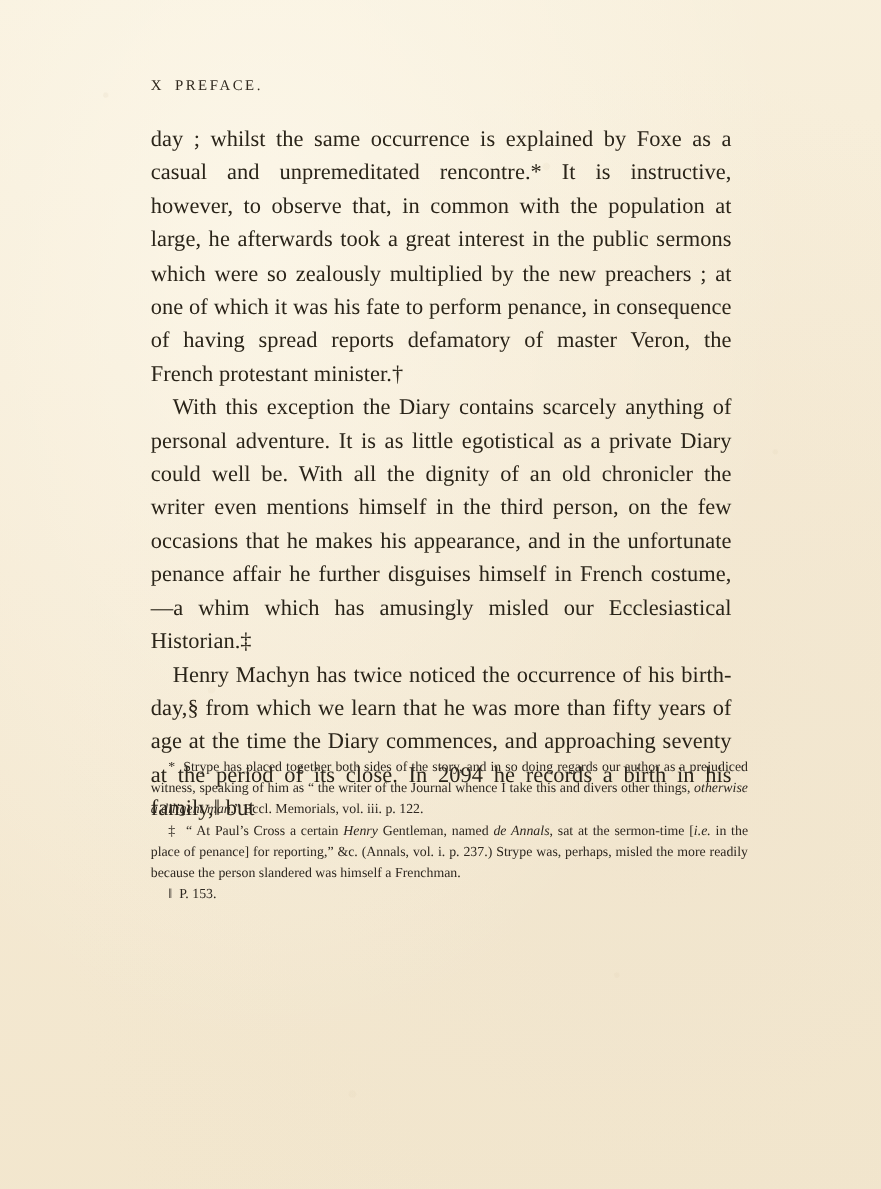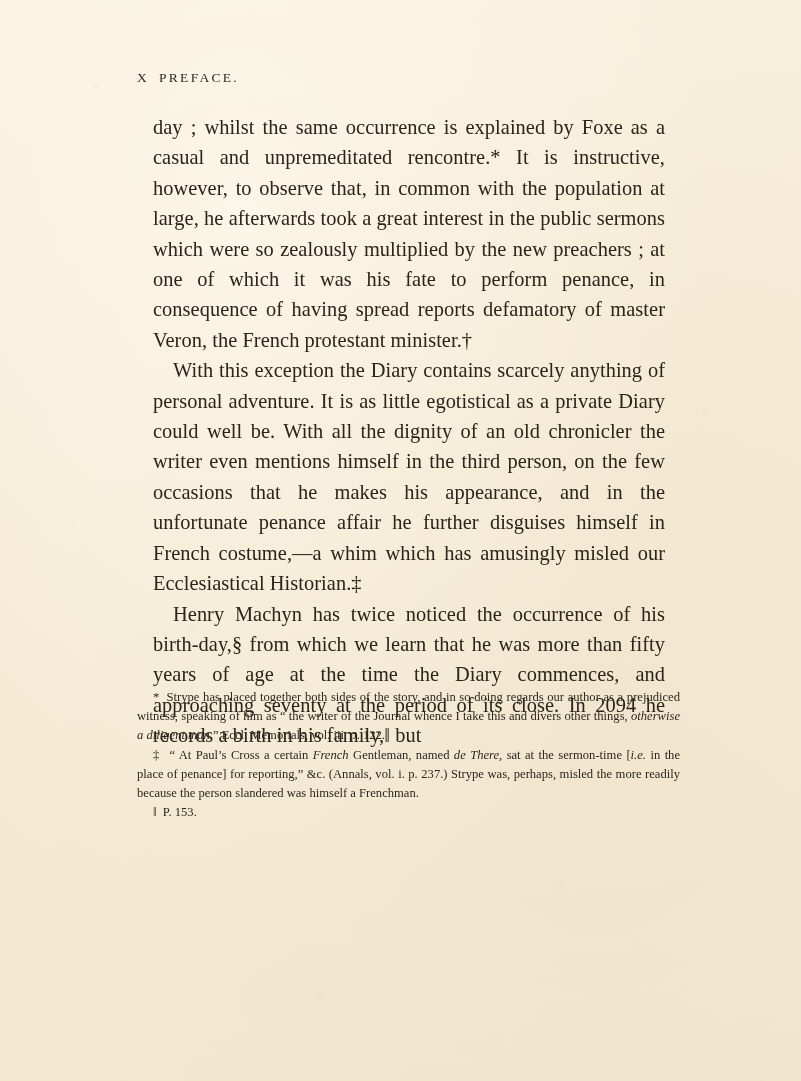--- a/index.html
+++ b/index.html
@@ -73,21 +73,20 @@
     padding-left: 22px;
   }
 
   
   .body-block {
     font-size: 20.4px;
     line-height: 30.4px;
     text-align: justify;
     color: #2a2419;
     letter-spacing: .05px;
-    margin-left: 16px;
   }
   .body-block p {
     margin: 0;
     text-indent: 0;
   }
   .body-block p.indent {
     text-indent: 20px;
   }
 
   
@@ -137,17 +136,17 @@
     <div class="body-block">
       <p>day ; whilst the same occurrence is explained by Foxe as a casual and unpremeditated rencontre.*  It is instructive, however, to observe that, in common with the population at large, he afterwards took a great interest in the public sermons which were so zealously multiplied by the new preachers ; at one of which it was his fate to perform penance, in consequence of having spread reports defamatory of master Veron, the French protestant minister.†</p>
       <p class="indent">With this exception the Diary contains scarcely anything of personal adventure.  It is as little egotistical as a private Diary could well be.  With all the dignity of an old chronicler the writer even mentions himself in the third person, on the few occasions that he makes his appearance, and in the unfortunate penance affair he further disguises himself in French costume,—a whim which has amusingly misled our Ecclesiastical Historian.‡</p>
       <p class="indent">Henry Machyn has twice noticed the occurrence of his birth-day,§ from which we learn that he was more than fifty years of age at the time the Diary commences, and approaching seventy at the period of its close.  In 2094 he records a birth in his family,‖ but</p>
     </div>
 
   </div>
 
   <div class="footnotes">
     <p class="fn"><span class="mark">*</span>&nbsp; Strype has placed together both sides of the story, and in so doing regards our author as a prejudiced witness, speaking of him as “ the writer of the Journal whence I take this and divers other things, <i>otherwise a diligent man.</i>”  Eccl. Memorials, vol. iii. p. 122.</p>
-    <p class="fn fn-gap"><span class="mark">‡</span>&nbsp; “ At Paul’s Cross a certain <i>French</i> Gentleman, named <i>de There</i>, sat at the sermon-time [<i>i.e.</i> in the place of penance] for reporting,” &amp;c. (Annals, vol. i. p. 237.)  Strype was, perhaps, misled the more readily because the person slandered was himself a Frenchman.</p>
+    <p class="fn fn-gap"><span class="mark">‡</span>&nbsp; “ At Paul’s Cross a certain <i>Henry</i> Gentleman, named <i>de Annals</i>, sat at the sermon-time [<i>i.e.</i> in the place of penance] for reporting,” &amp;c. (Annals, vol. i. p. 237.)  Strype was, perhaps, misled the more readily because the person slandered was himself a Frenchman.</p>
     <p class="fn fn-last fn-gap"><span class="mark">‖</span>&nbsp; P. 153.</p>
   </div>
 
 </div>
 
 </body></html>

